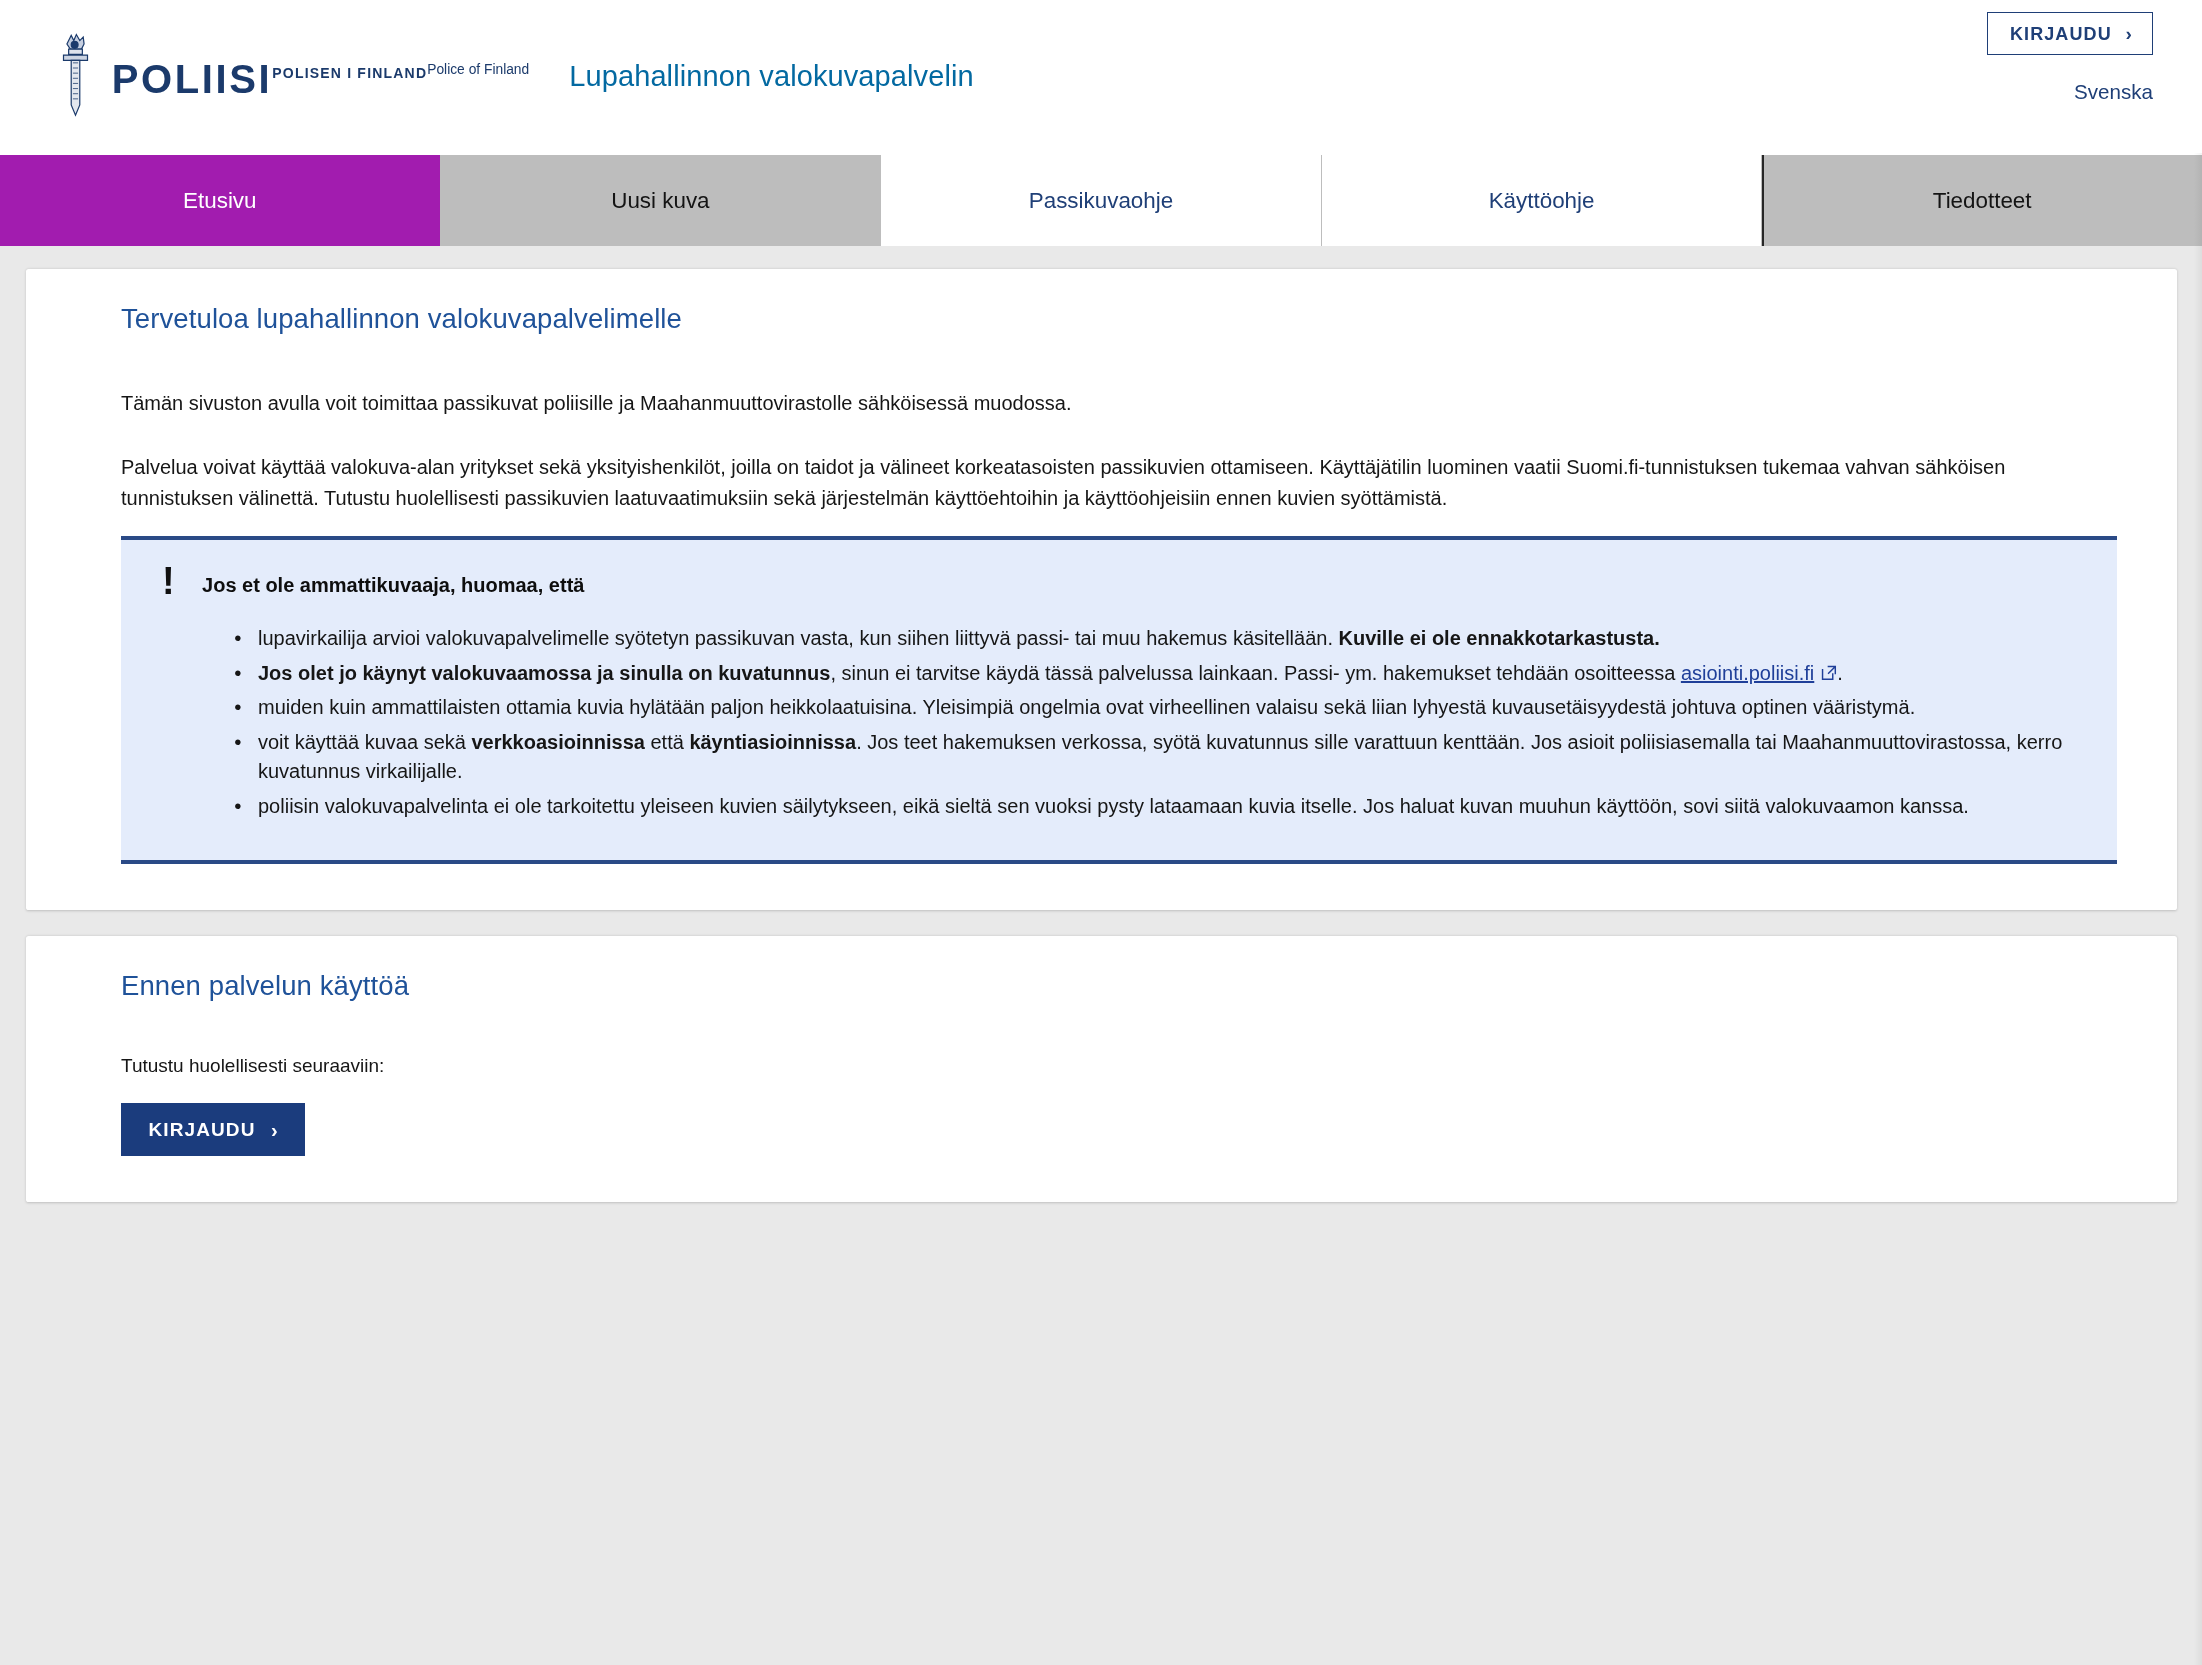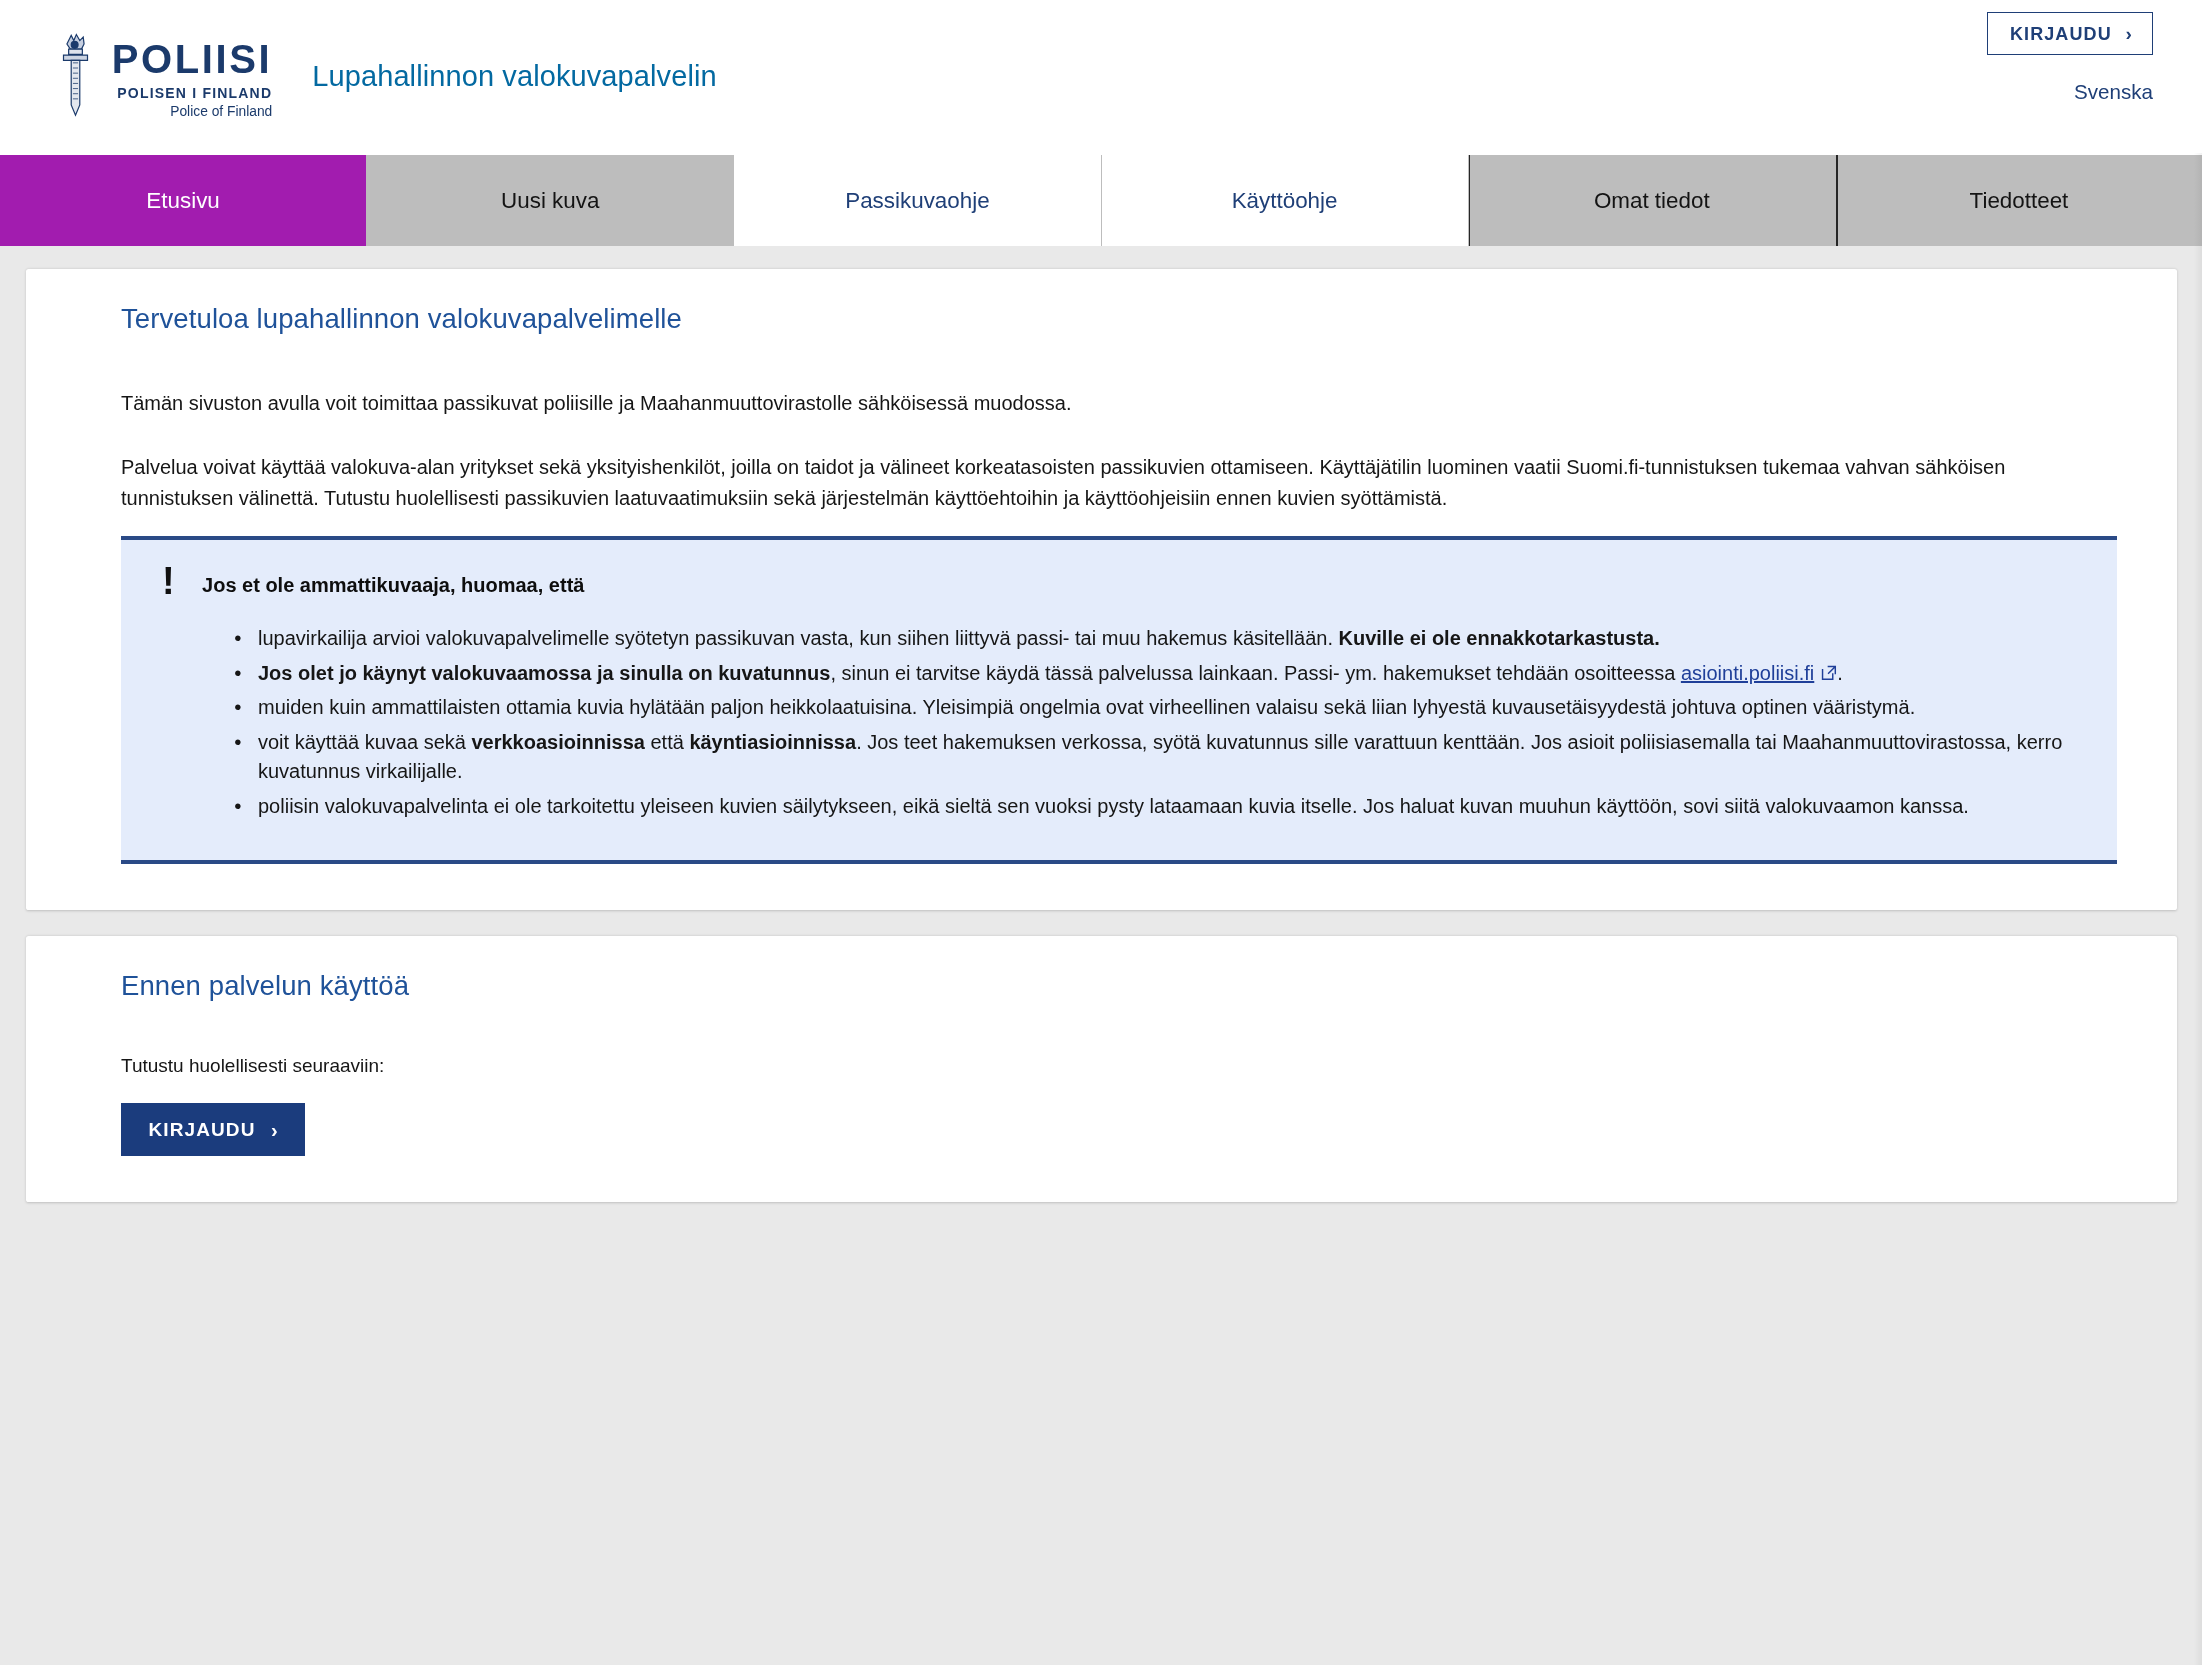--- a/index.html
+++ b/index.html
@@ -32,21 +32,21 @@
   .logo-block {
     display: flex;
     align-items: center;
     gap: 0px;
   }
 
   .logo-emblem { width: 45px; height: 90px; flex: none; }
 
   .logo-text {
     display: flex;
-    flex-direction: column;
+    flex-direction: row;
     justify-content: center;
     margin-left: 13.8px;
     padding-top: 5.2px;
   }
   .logo-word {
     font-family: "Liberation Sans", sans-serif;
     font-weight: bold;
     font-size: 40px;
     letter-spacing: 2.6px;
     color: #1b3a6b;
@@ -352,23 +352,20 @@
       <div class="tab">
         <span>Uusi kuva</span>
       </div>
       <div class="tab light">
         <span>Passikuvaohje</span>
       </div>
       <div class="tab light">
         <span>Käyttöohje</span>
       </div>
       <div class="tab sep-left">
-        <span>Omat tiedot</span>
-      </div>
-      <div class="tab sep-left">
         <span>Tiedotteet</span>
       </div>
     </nav>
 
   <div class="body-area">
 
     <div class="card">
       <div class="card-inner">
         <h1 class="section-title">Tervetuloa lupahallinnon valokuvapalvelimelle</h1>
         <p class="body-text">Tämän sivuston avulla voit toimittaa passikuvat poliisille ja Maahanmuuttovirastolle sähköisessä muodossa.</p>

